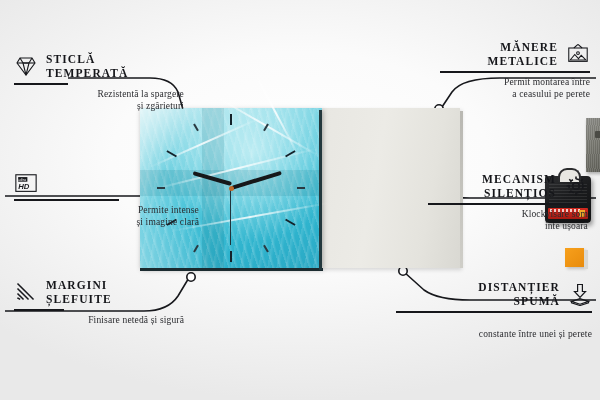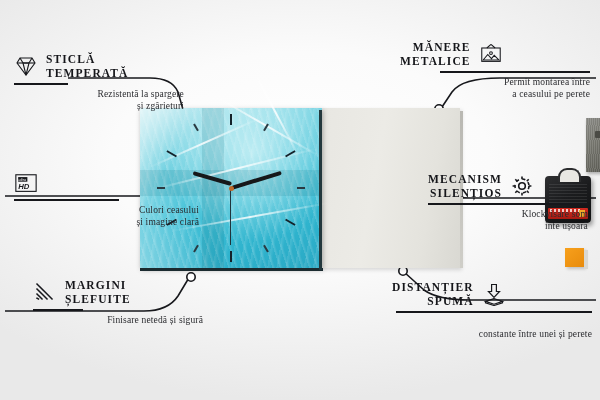--- a/index.html
+++ b/index.html
@@ -82,21 +82,21 @@
   .co-head{display:flex;align-items:center;gap:8px;}
   .co-title{
     font-family:"Liberation Serif",serif;font-weight:700;font-size:11.5px;
     letter-spacing:1.1px;color:#15161a;line-height:14px;text-transform:uppercase;
   }
   .rule{height:1.5px;background:#16171b;margin-top:3px;}
   .co-sub{font-size:9.5px;color:#2a2b2f;line-height:12px;margin-top:3px;letter-spacing:.15px;}
   .left .co-head{justify-content:flex-start;}
   .left .co-title{text-align:left;}
   .left .co-sub{text-align:right;}
-  .right .co-head{justify-content:flex-start;}
+  .right .co-head{justify-content:flex-end;}
   .right .co-title{text-align:right;}
   .right .co-sub{text-align:right;}
   .ico{width:24px;height:24px;flex:0 0 24px;display:block;font-style:italic;}
   .ico svg{display:block;}
 
   .leader{position:absolute;left:0;top:0;width:600px;height:400px;pointer-events:none;}
 </style>
 </head>
 <body>
 
@@ -218,24 +218,24 @@
       <span class="ico">
         <svg viewBox="0 0 26 24">
           <rect x="2" y="3" width="22" height="18" fill="none" stroke="#17181c" stroke-width="1.2"></rect>
           <rect x="4.5" y="5.5" width="10" height="5" fill="#17181c"></rect>
           <text x="5" y="10" font-family="Liberation Sans, sans-serif" font-size="4.2" fill="#ffffff">ultra</text>
           <text x="4.5" y="18.5" font-family="Liberation Sans, sans-serif" font-size="8.4" font-weight="bold" fill="#17181c">HD</text>
         </svg>
       </span>
     </div>
     <div class="rule" style="width:105px;margin-left:0;"></div>
-    <div class="co-sub"><span>Culori ceasului</span><br><span>și imagine clară</span></div>
-  </div>
-
-  <div class="callout left" style="left:14px;top:278px;width:170px;margin-left:19px;">
+    <div class="co-sub"><span>Permite intense</span><br><span>și imagine clară</span></div>
+  </div>
+
+  <div class="callout left" style="left:14px;top:278px;width:170px;">
     <div class="co-head">
       <span class="ico">
         <svg viewBox="0 0 24 24">
             <g stroke="#17181c" stroke-width="1.5" stroke-linecap="square">
           <path d="M4 4 L19 19"></path>
               <path d="M4 9 L14 19"></path>
               <path d="M4 14 L9 19"></path>
               <path d="M4 18.2 L5.5 19"></path>
         </g>
           </svg>

